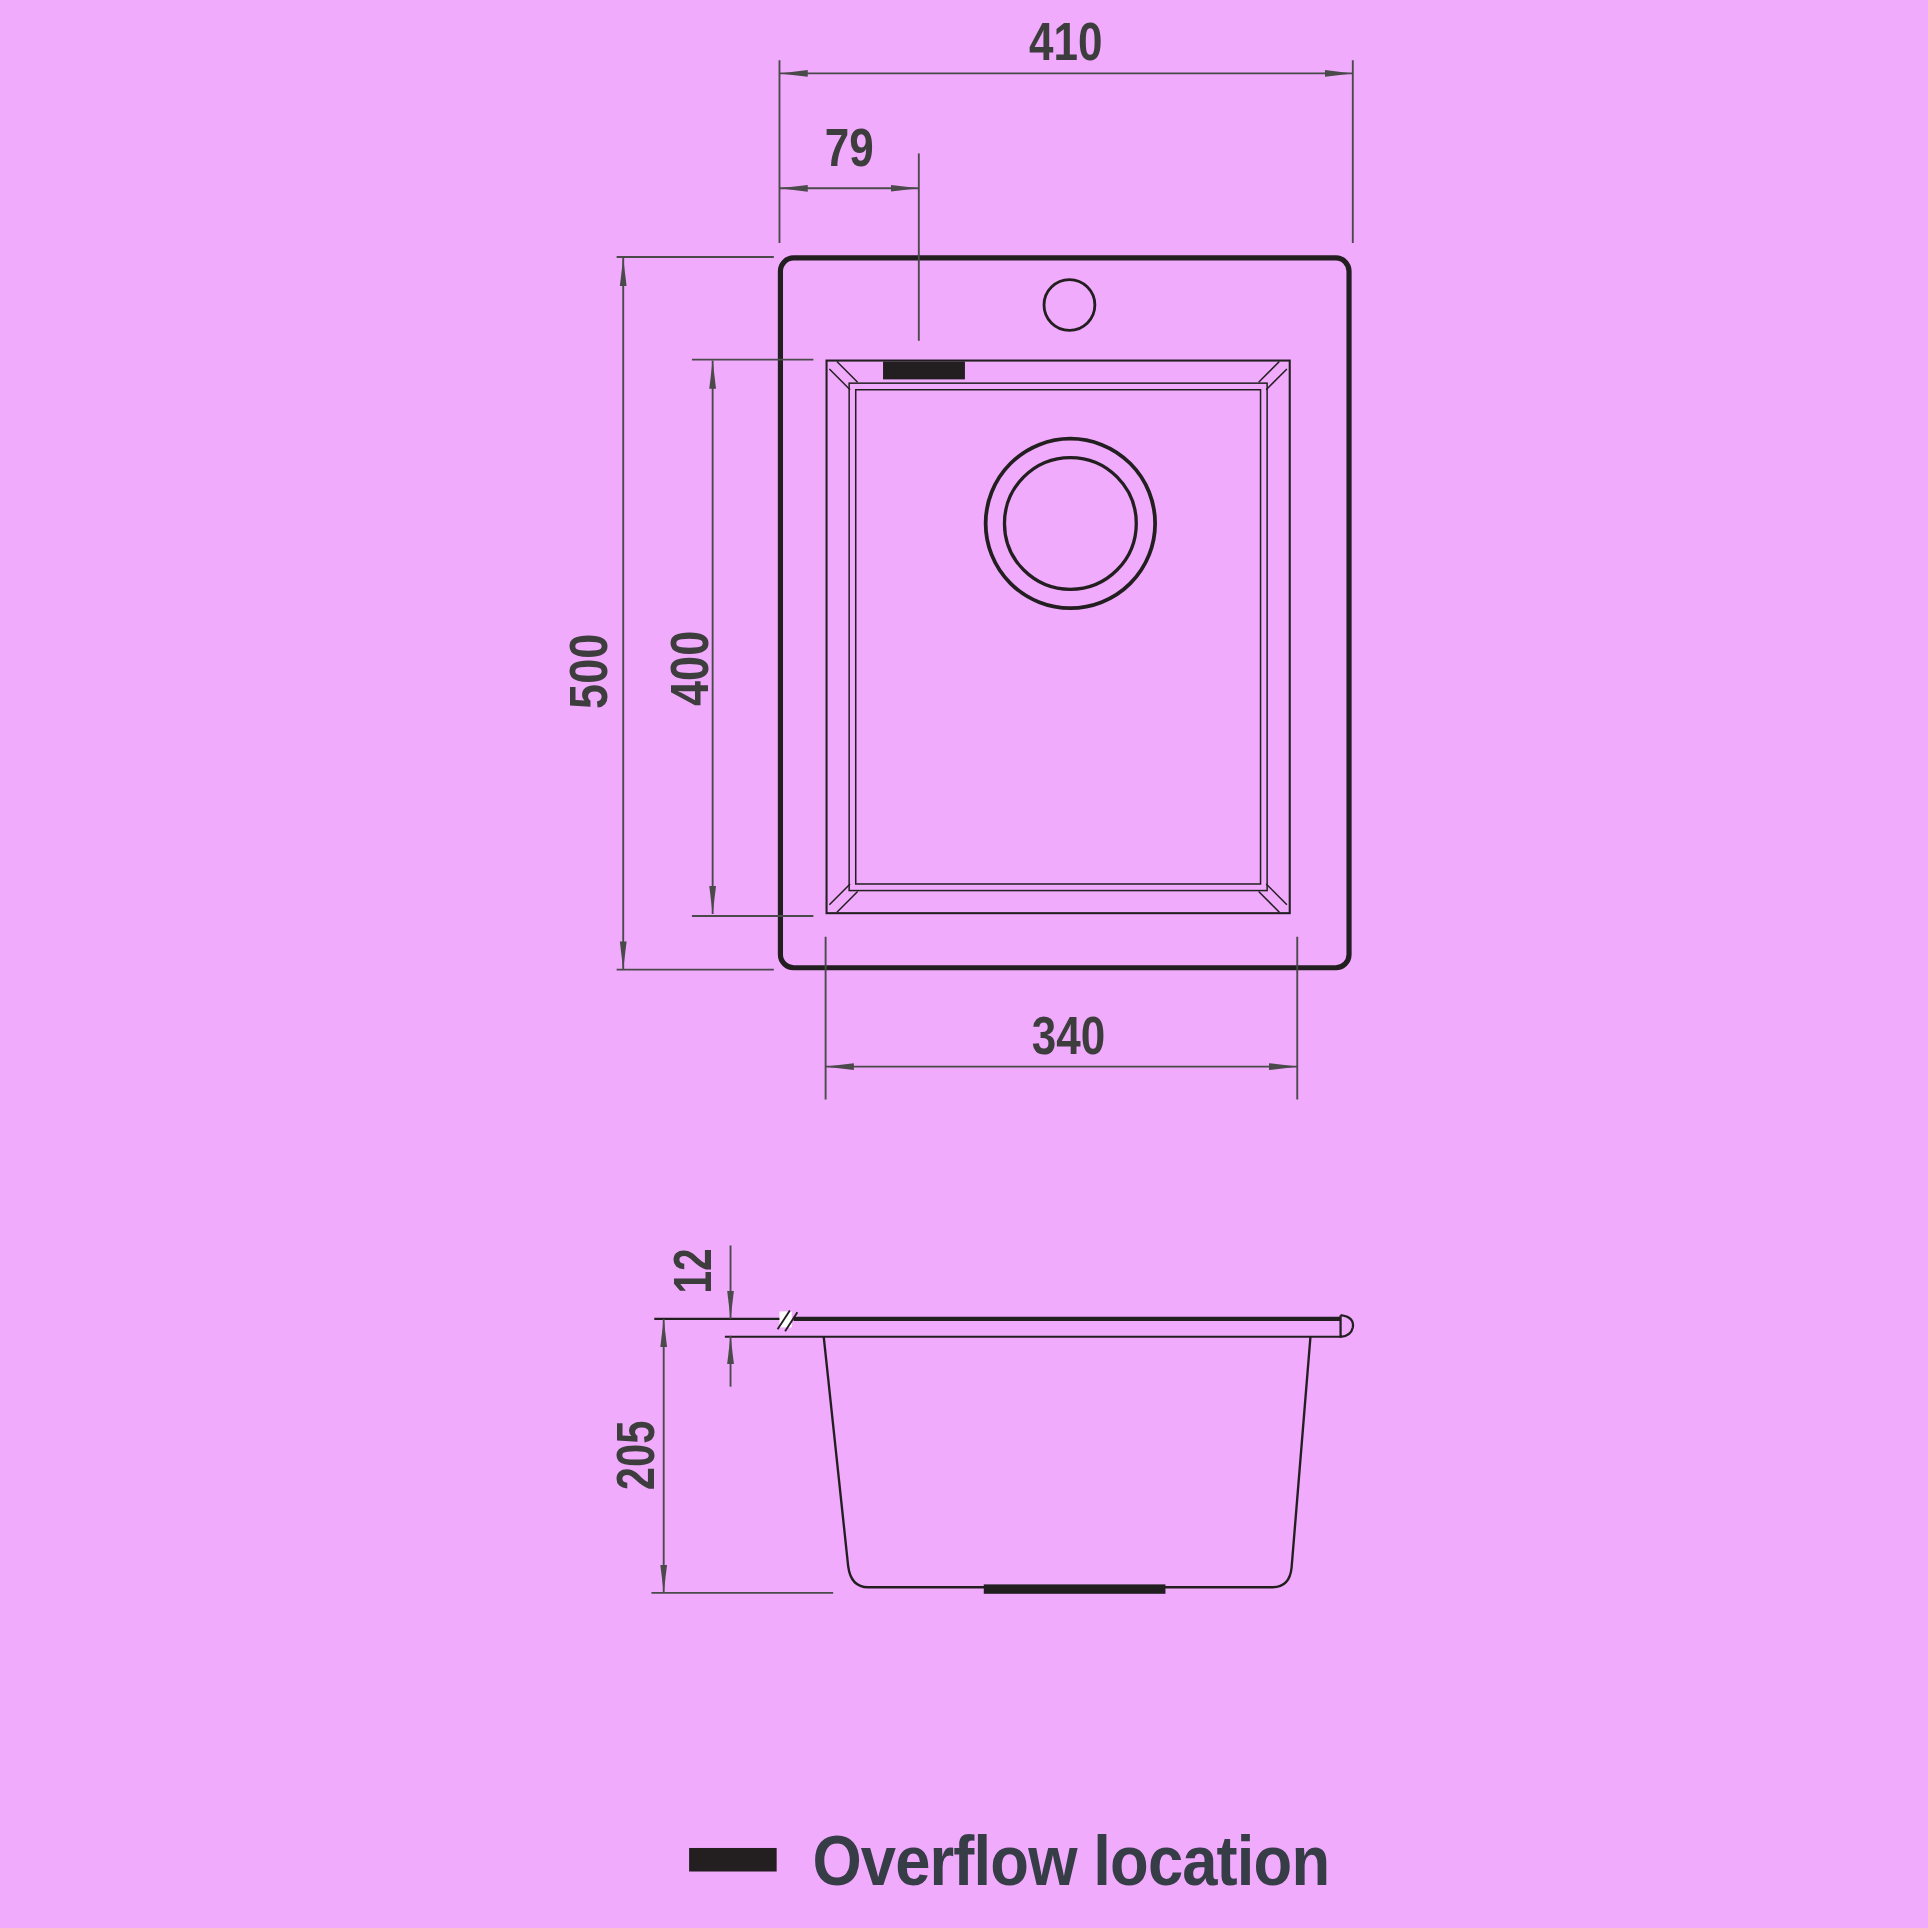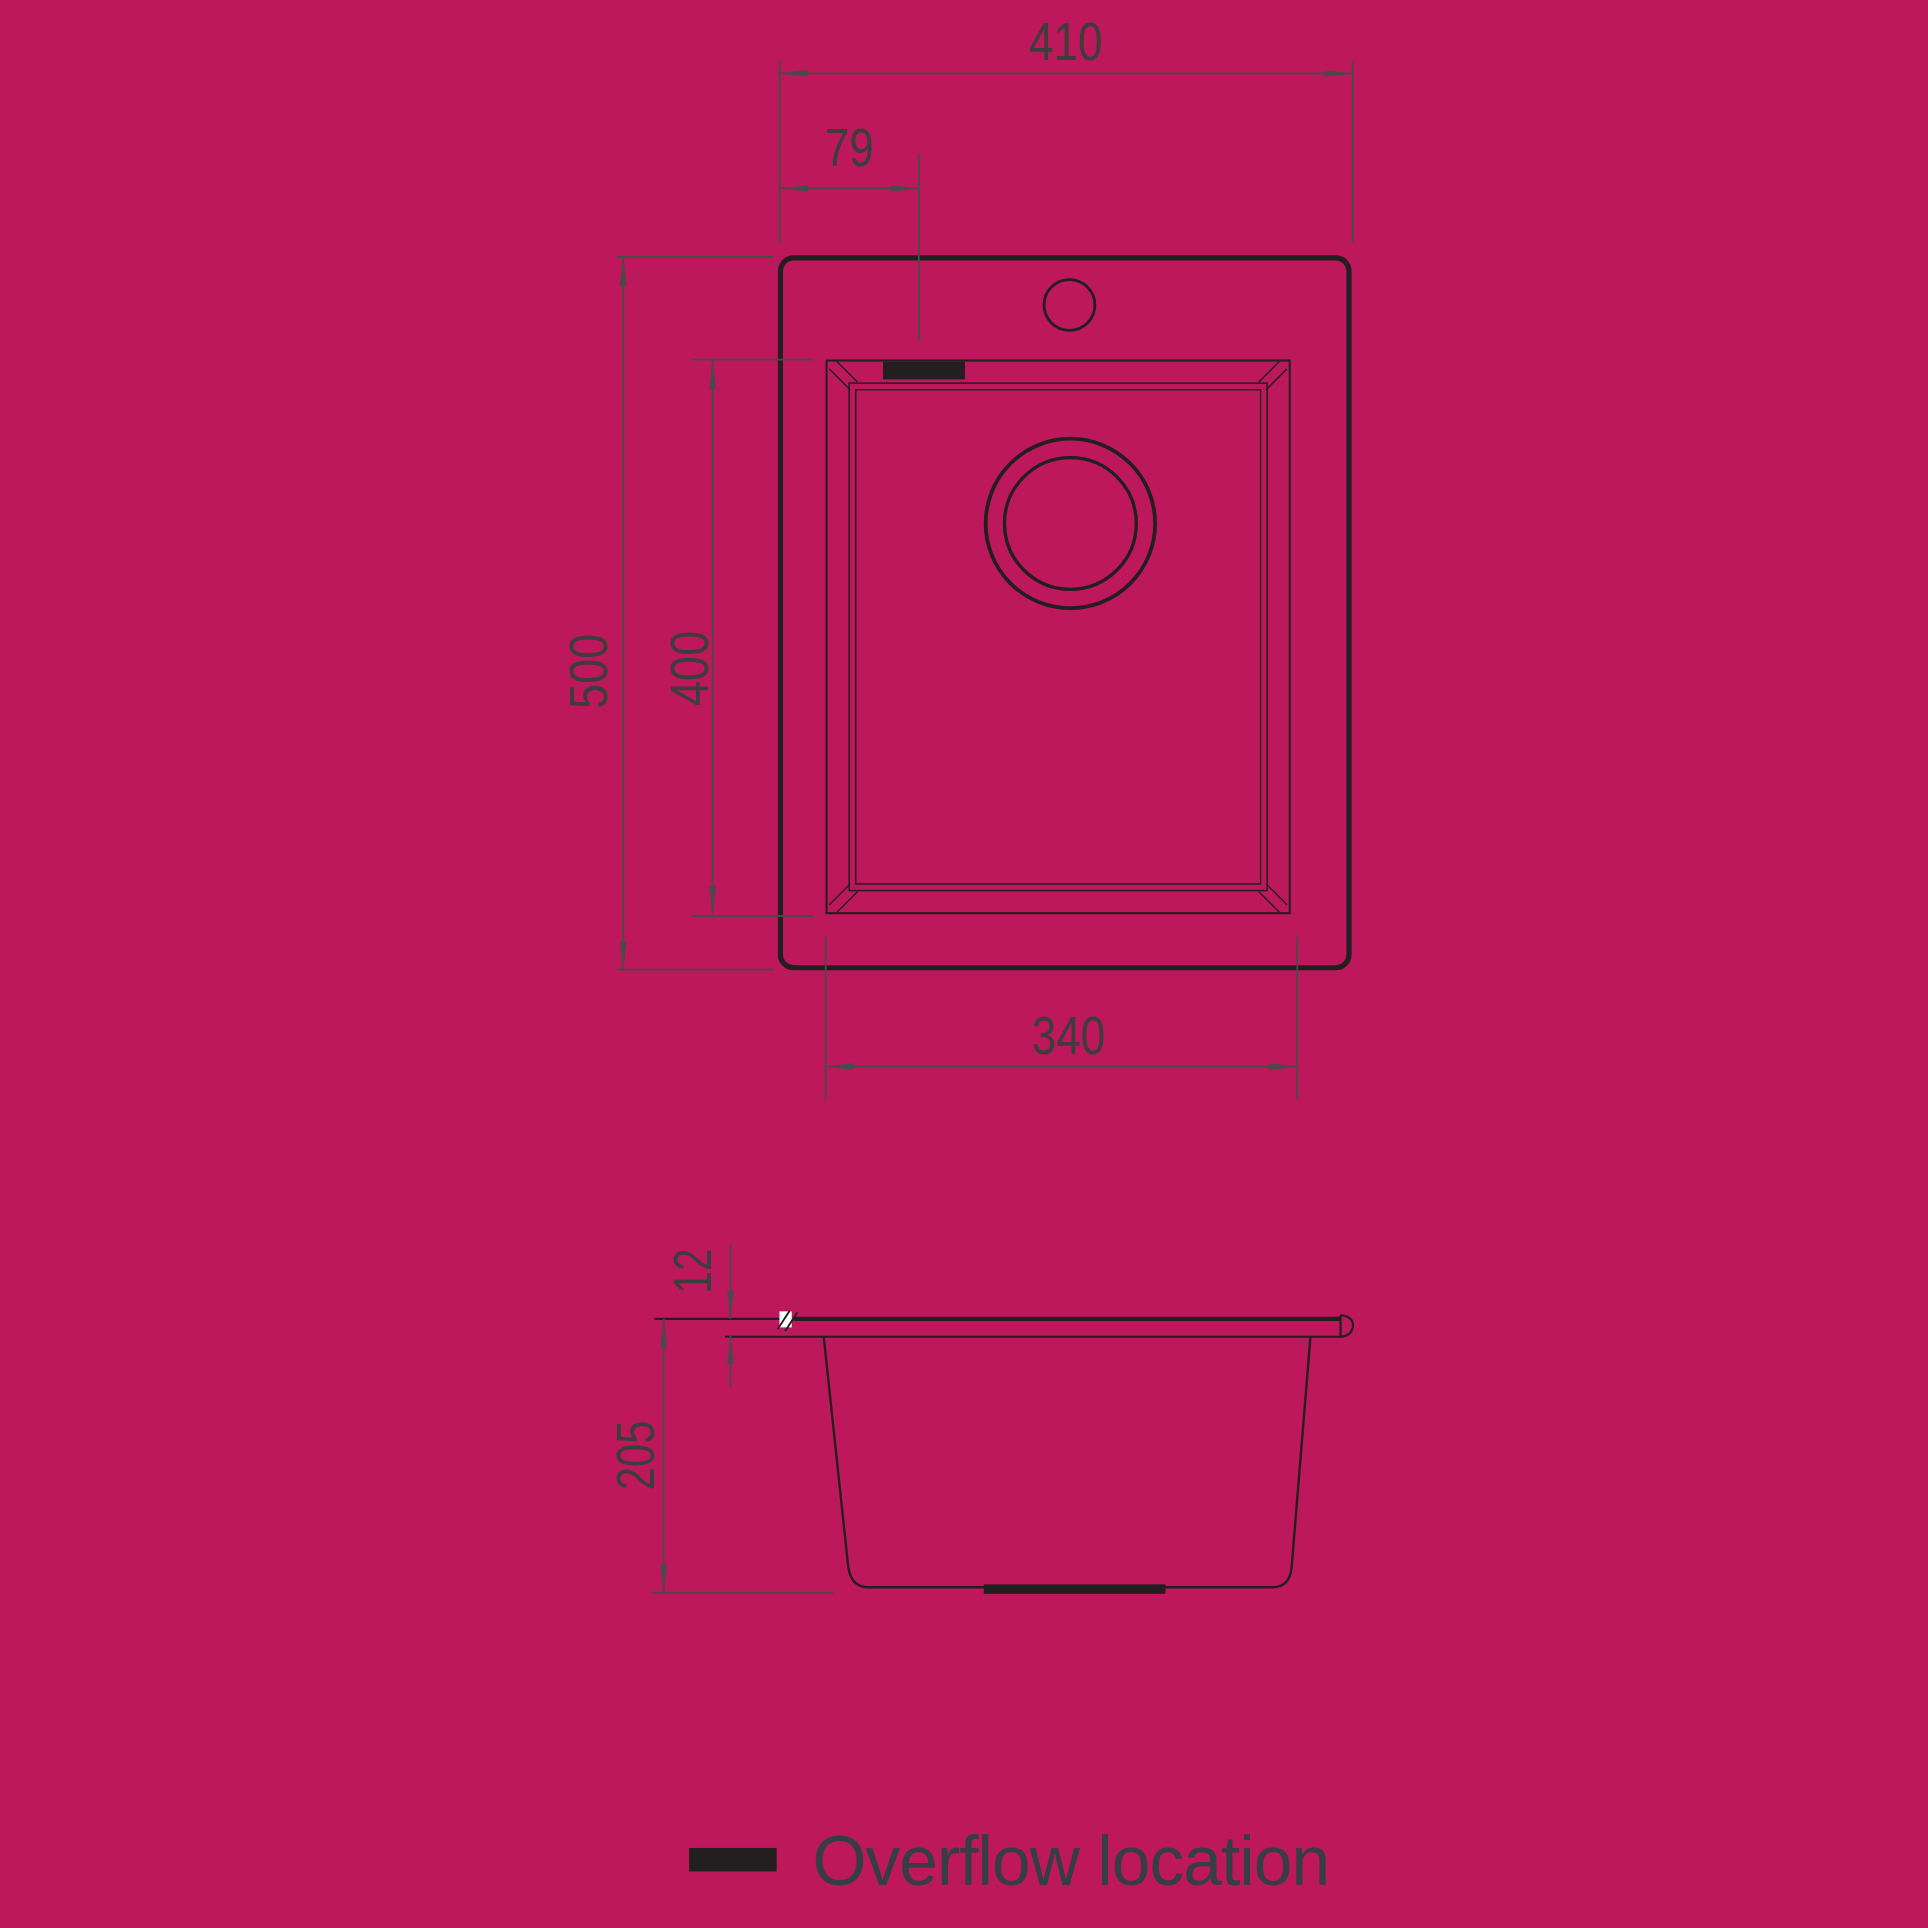--- a/index.html
+++ b/index.html
@@ -1,17 +1,17 @@
 <!DOCTYPE html>
 <html style="font-size:15px"><head>
 <meta charset="utf-8">
 <style>
   html,body{margin:0;padding:0;background:#ffffff;}
-  .canvas{position:relative;width:1928px;height:1928px;background:#be185d;overflow:hidden;
-          font-family:"Liberation Sans",sans-serif;}
+  .canvas{position:relative;width:1928px;height:1928px;background:#f0abfc;overflow:hidden;
+          font-family:"Liberation Sans",sans-serif;font-weight:bold;}
   svg{position:absolute;inset:0;}
   .outline{fill:none;stroke:#231f20;}
   .dim{fill:none;stroke:#4a4a4a;stroke-width:2;}
   .dimtxt{font-family:"Liberation Sans",sans-serif;font-size:57px;fill:#3d3d3d;text-anchor:middle;}
   .legendtxt{font-family:"Liberation Sans",sans-serif;font-size:74px;letter-spacing:-1px;}
 </style>
 </head>
 <body>
 
 <div class="canvas">

